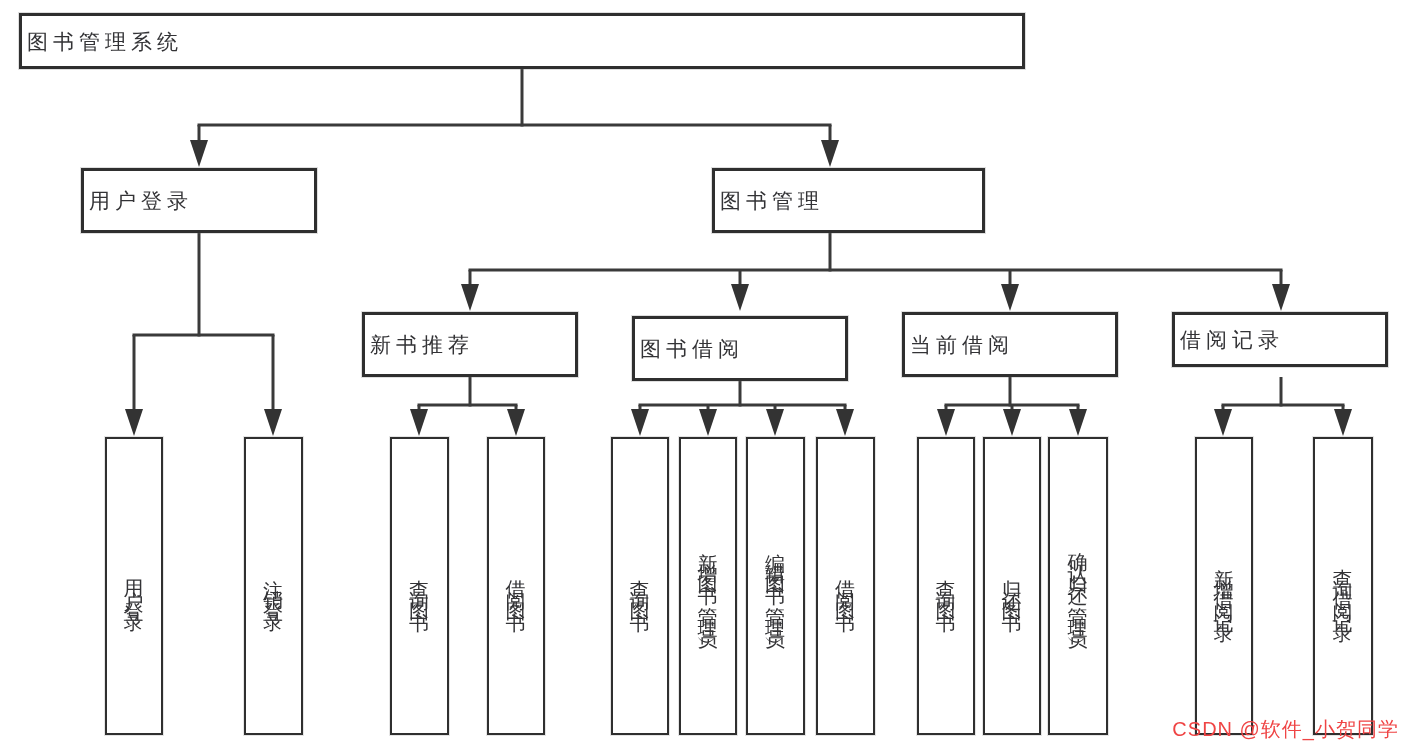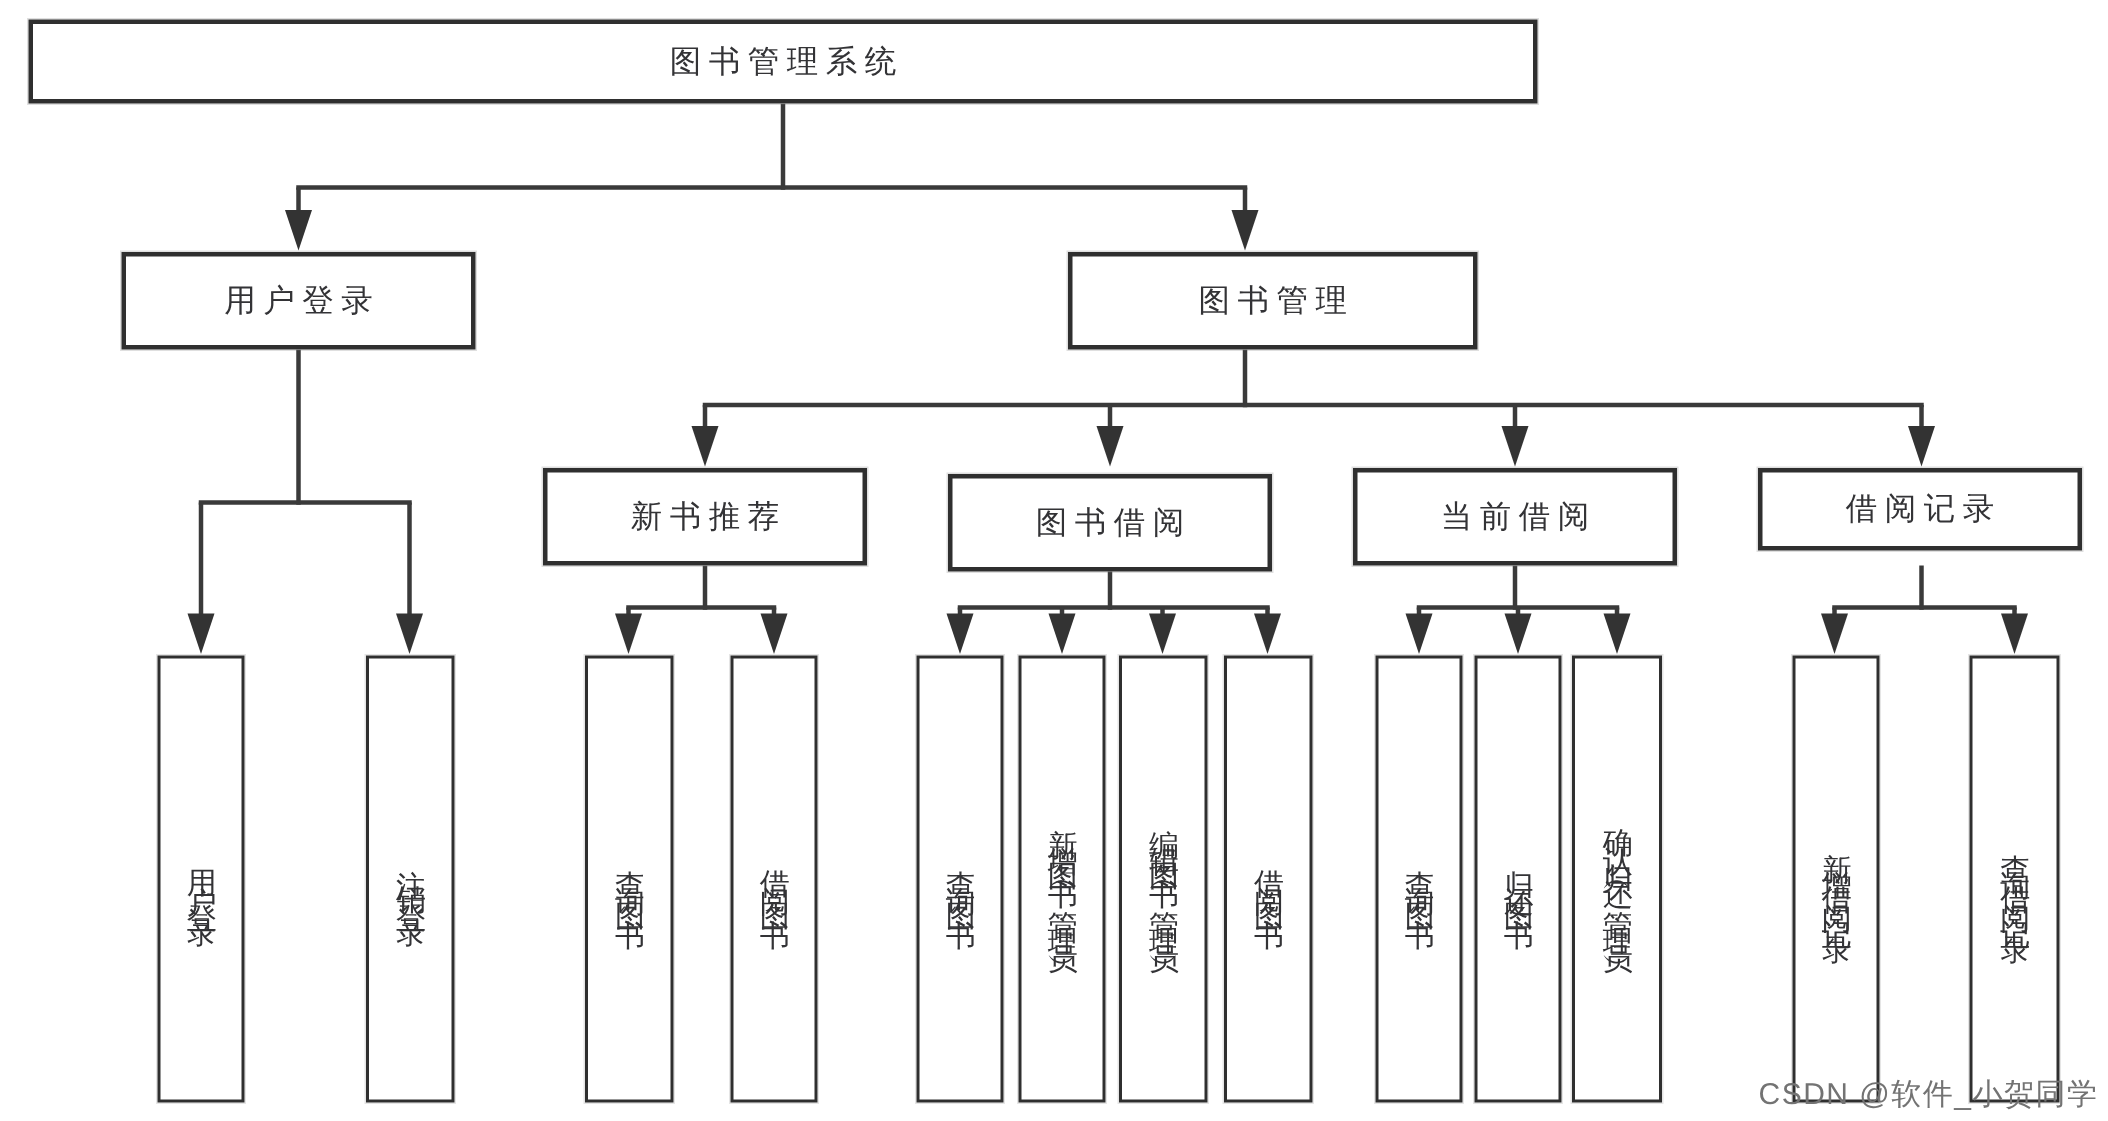--- a/index.html
+++ b/index.html
@@ -7,41 +7,41 @@
     position:relative;
     width:1405px;height:747px;
     background:#ffffff;
     font-family:"Liberation Sans","DejaVu Sans",sans-serif;
     overflow:hidden;
   }
   .connectors{position:absolute;left:0;top:0;z-index:1;}
   .hbox{
     position:absolute;z-index:2;box-sizing:border-box;
     background:#ffffff;border:3px solid #2f2f2f;
-    display:flex;align-items:center;justify-content:center;
+    display:flex;align-items:center;justify-content:flex-start;
     box-shadow:0 0 0 1px rgba(110,110,110,0.22);
   }
   .hbox .hlabel{
     font-size:21px;color:#333336;letter-spacing:5px;text-indent:5px;
     white-space:nowrap;line-height:1;
   }
   .vbox{
     position:absolute;z-index:2;box-sizing:border-box;
     background:#ffffff;border:2.5px solid #2f2f2f;
     display:flex;align-items:center;justify-content:center;
     box-shadow:0 0 0 1px rgba(110,110,110,0.18);
   }
   .vbox .vlabel{
     writing-mode:vertical-rl;text-orientation:mixed;
     font-size:20px;color:#333336;letter-spacing:11px;line-height:1;
     white-space:nowrap;
   }
   .watermark{
     position:absolute;right:6px;bottom:4px;z-index:3;
-    font-size:20px;color:#737373;letter-spacing:1px;white-space:nowrap;
+    font-size:20px;color:#ef4444;letter-spacing:1px;white-space:nowrap;
   }
   line{stroke:#3a3a3a;stroke-width:3;}
   polygon{fill:#333333;}
 </style>
 </head>
 <body>
 
 <div class="stage">
 
   <svg class="connectors" width="1405" height="747" viewBox="0 0 1405 747">

